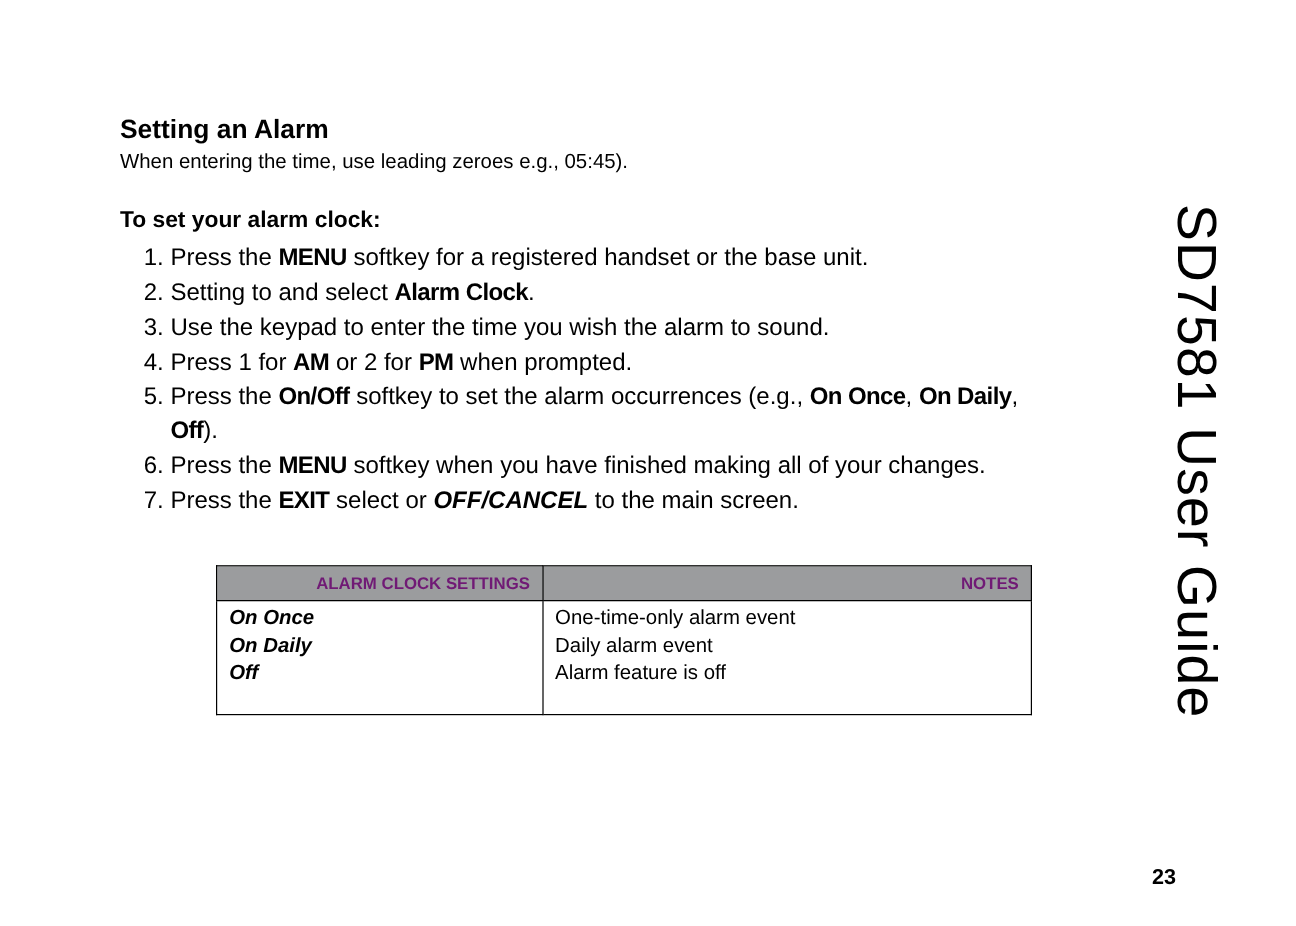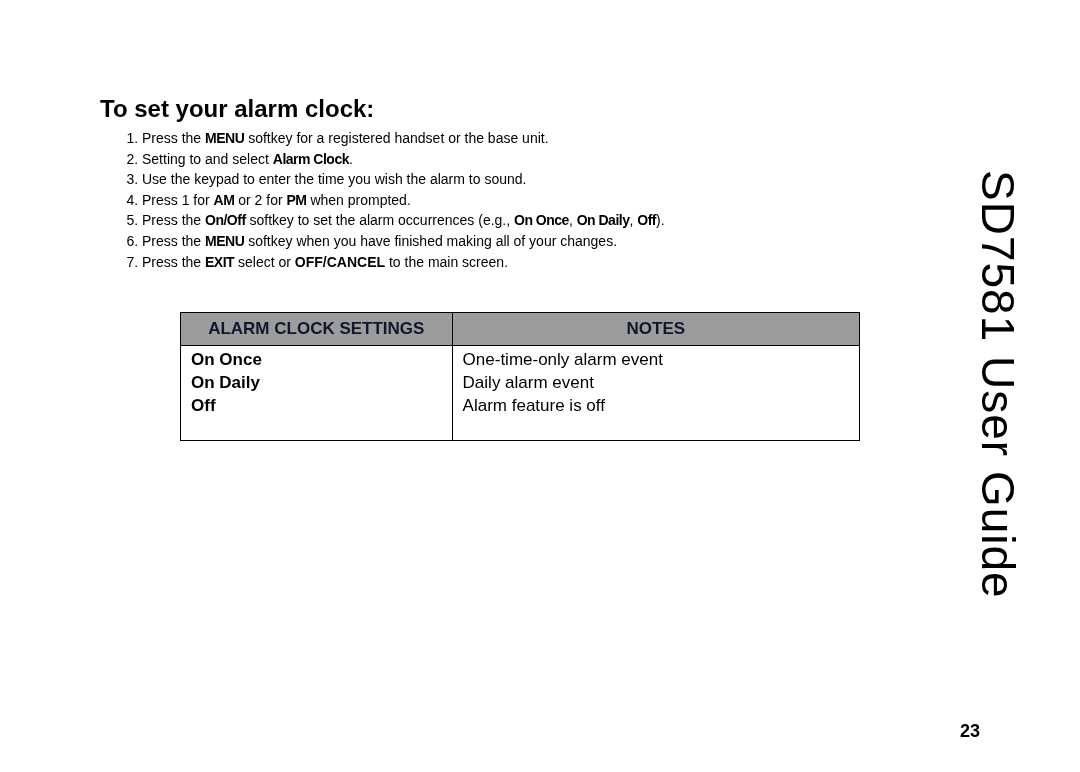--- a/index.html
+++ b/index.html
@@ -26,57 +26,58 @@
     .section-title {
       font-size: 22px;
       font-weight: bold;
       margin-bottom: 4px;
     }
     .intro {
       font-size: 17px;
       margin-bottom: 28px;
     }
     .subhead {
-      font-size: 24px;
+      font-size: 19px;
       font-weight: bold;
       margin-bottom: 6px;
     }
     ol.steps {
       list-style: decimal;
       padding-left: 42px;
-      font-size: 14px;
+      font-size: 20px;
       line-height: 1.4;
     }
     ol.steps li {
       margin-bottom: 1px;
     }
     .bold {
       font-weight: bold;
+      font-style: italic;
     }
     .condensed {
       font-family: "Arial Narrow", Arial, sans-serif;
       font-stretch: condensed;
       font-weight: 900;
       letter-spacing: -0.5px;
     }
     .table-wrap {
       margin: 40px 0 0 80px;
       width: 680px;
     }
     table {
       border-collapse: collapse;
       width: 100%;
       font-size: 17px;
     }
     th {
       background: #9b9c9e;
-      color: #0f172a;
+      color: #701a75;
       font-weight: bold;
-      font-size: 17px;
-      text-align: center;
+      font-size: 14px;
+      text-align: right;
       padding: 6px 10px 6px 10px;
       vertical-align: top;
       border: 1px solid #000;
       text-transform: uppercase;
     }
     th:first-child {
       width: 40%;
     }
     td {
       border-left: 1px solid #000;
@@ -106,20 +107,22 @@
       font-weight: bold;
       text-align: right;
     }
   </style>
 </head>
 <body>
 
 <div class="page">
   <div class="content">
 
+    <h2 class="section-title">Setting an Alarm</h2>
+    <p class="intro">When entering the time, use leading zeroes e.g., 05:45).</p>
 
     <h3 class="subhead">To set your alarm clock:</h3>
 
     <ol class="steps">
       <li>
         <span>Press the </span><span class="condensed">MENU</span><span> softkey for a registered handset or the base unit.</span>
       </li>
       <li>
         <span>Setting to and select </span><span class="condensed">Alarm Clock</span><span>.</span>
       </li>

